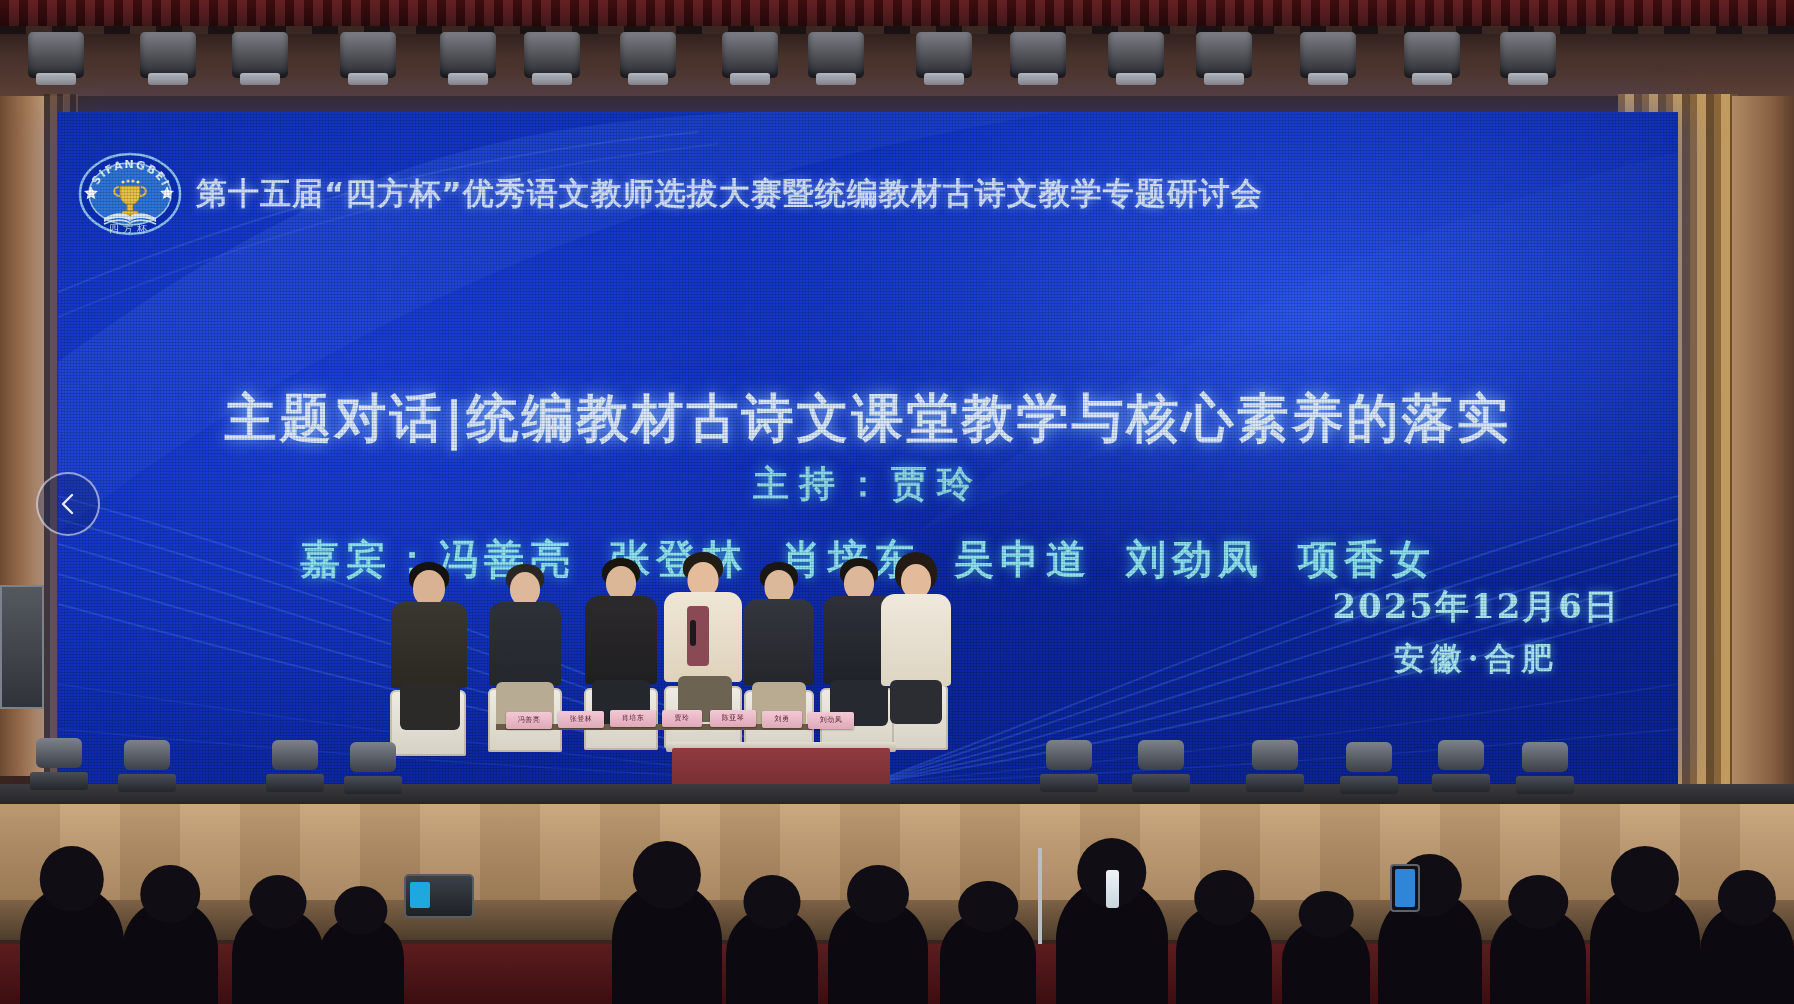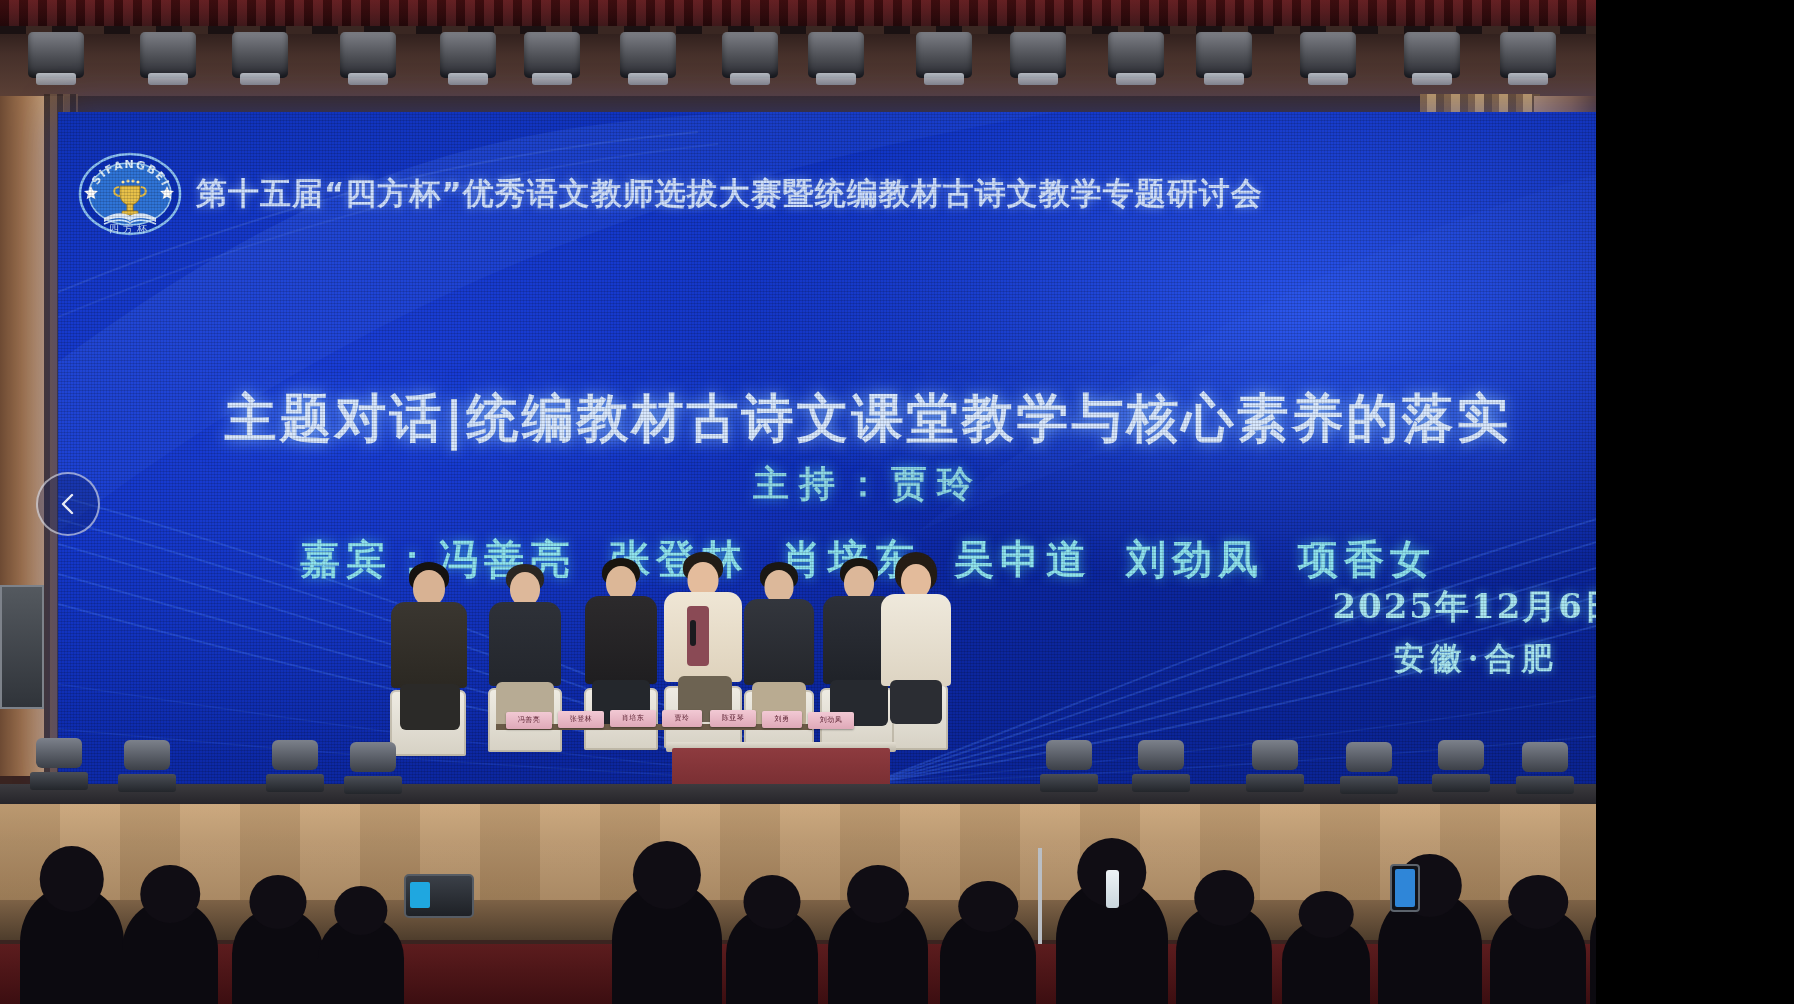--- a/index.html
+++ b/index.html
@@ -1,19 +1,19 @@
 <!DOCTYPE html>
 <html><head>
 <meta charset="utf-8">
 <title>Conference Stage Photo</title>
 <style>
   html,body{margin:0;padding:0;background:#000;}
   body{font-family:"Liberation Sans","DejaVu Sans",sans-serif;}
 
-  .viewer{position:relative;width:1596px;height:1004px;overflow:hidden;background:#0a0a0c;}
+  .viewer{position:relative;width:1794px;height:1004px;overflow:hidden;background:#0a0a0c;}
 
   
   .hall{position:absolute;inset:0;background:
       linear-gradient(#241616 0%, #2b1a18 4%, #3a2420 7%);
   }
 
   
   .valance{position:absolute;left:0;top:0;width:100%;height:30px;
       background:linear-gradient(180deg,#5d1417 0%,#4a1013 45%,#2d0b0d 100%);}
   .valance:after{content:"";position:absolute;left:0;top:0;width:100%;height:100%;

